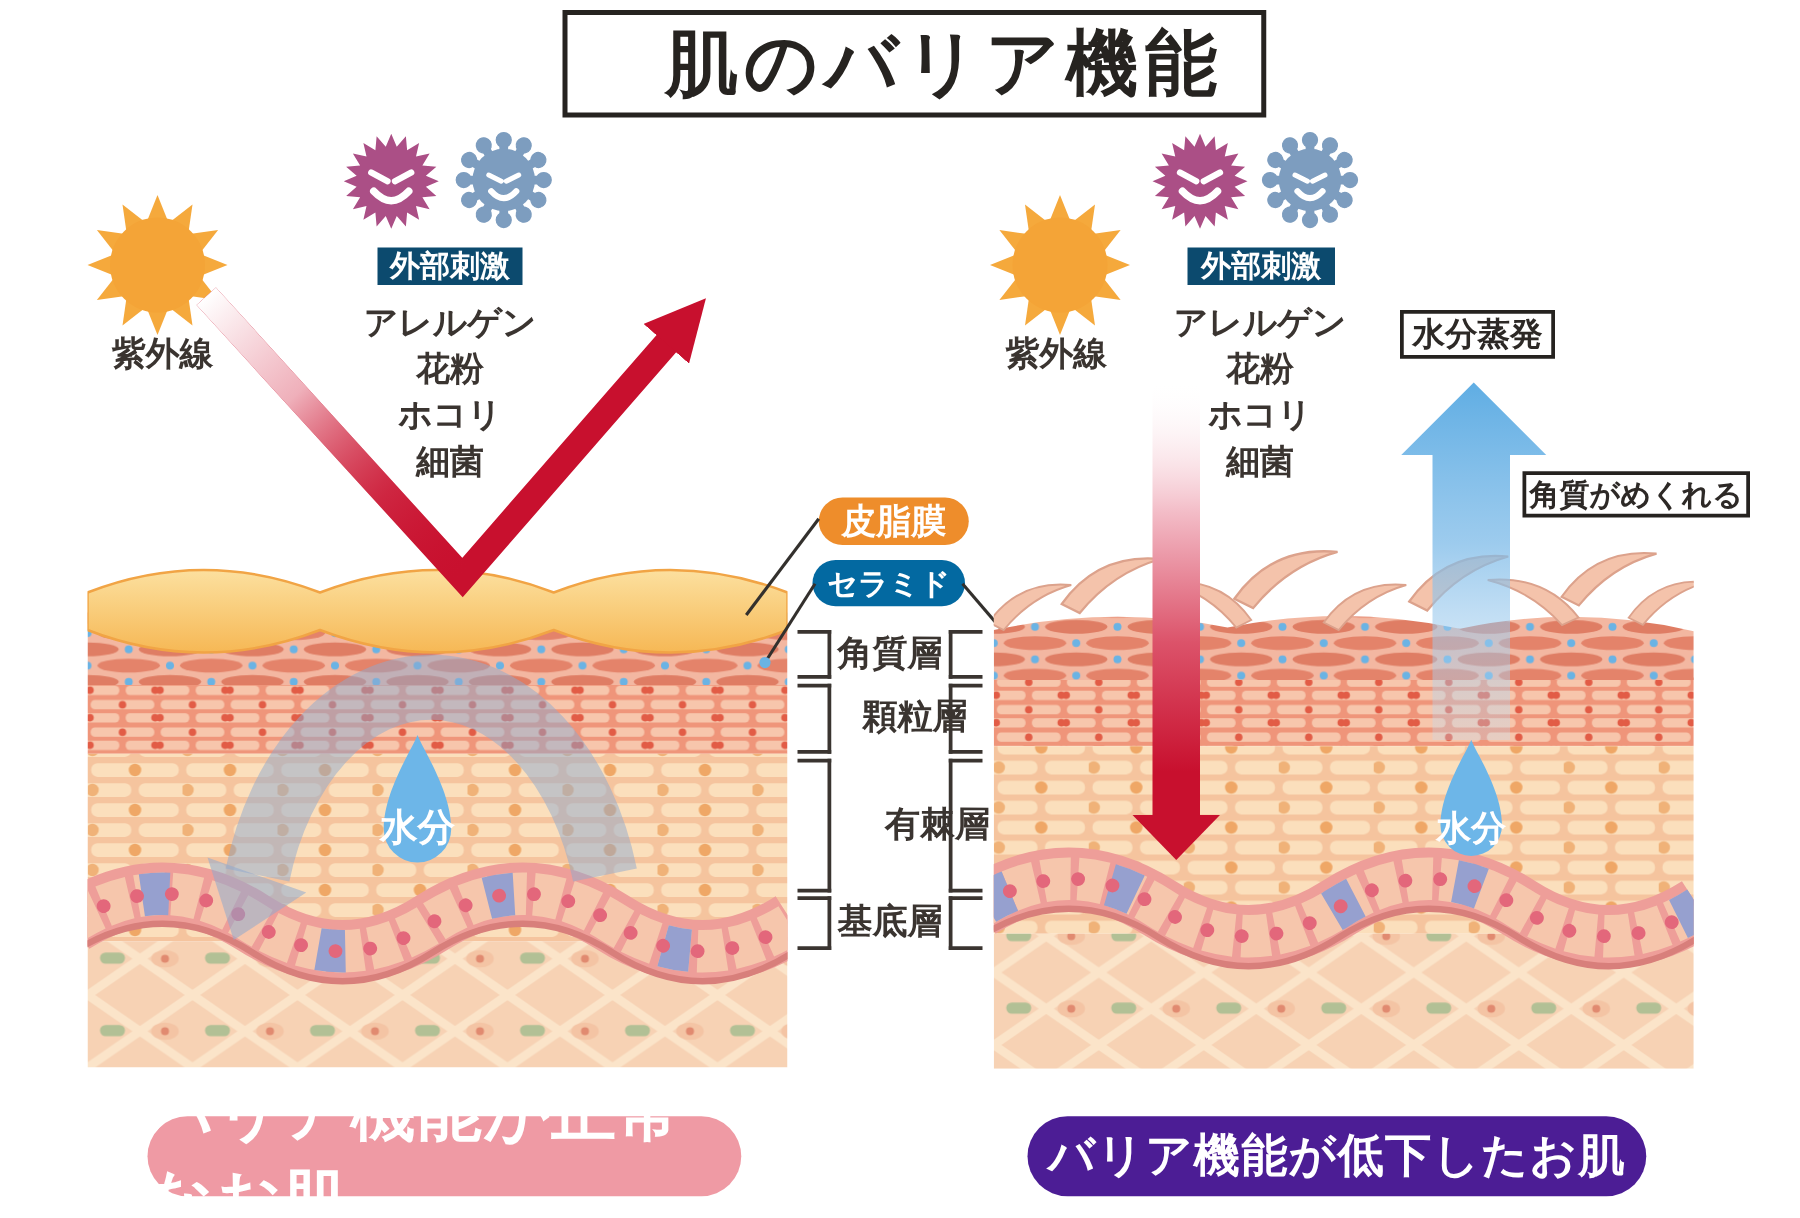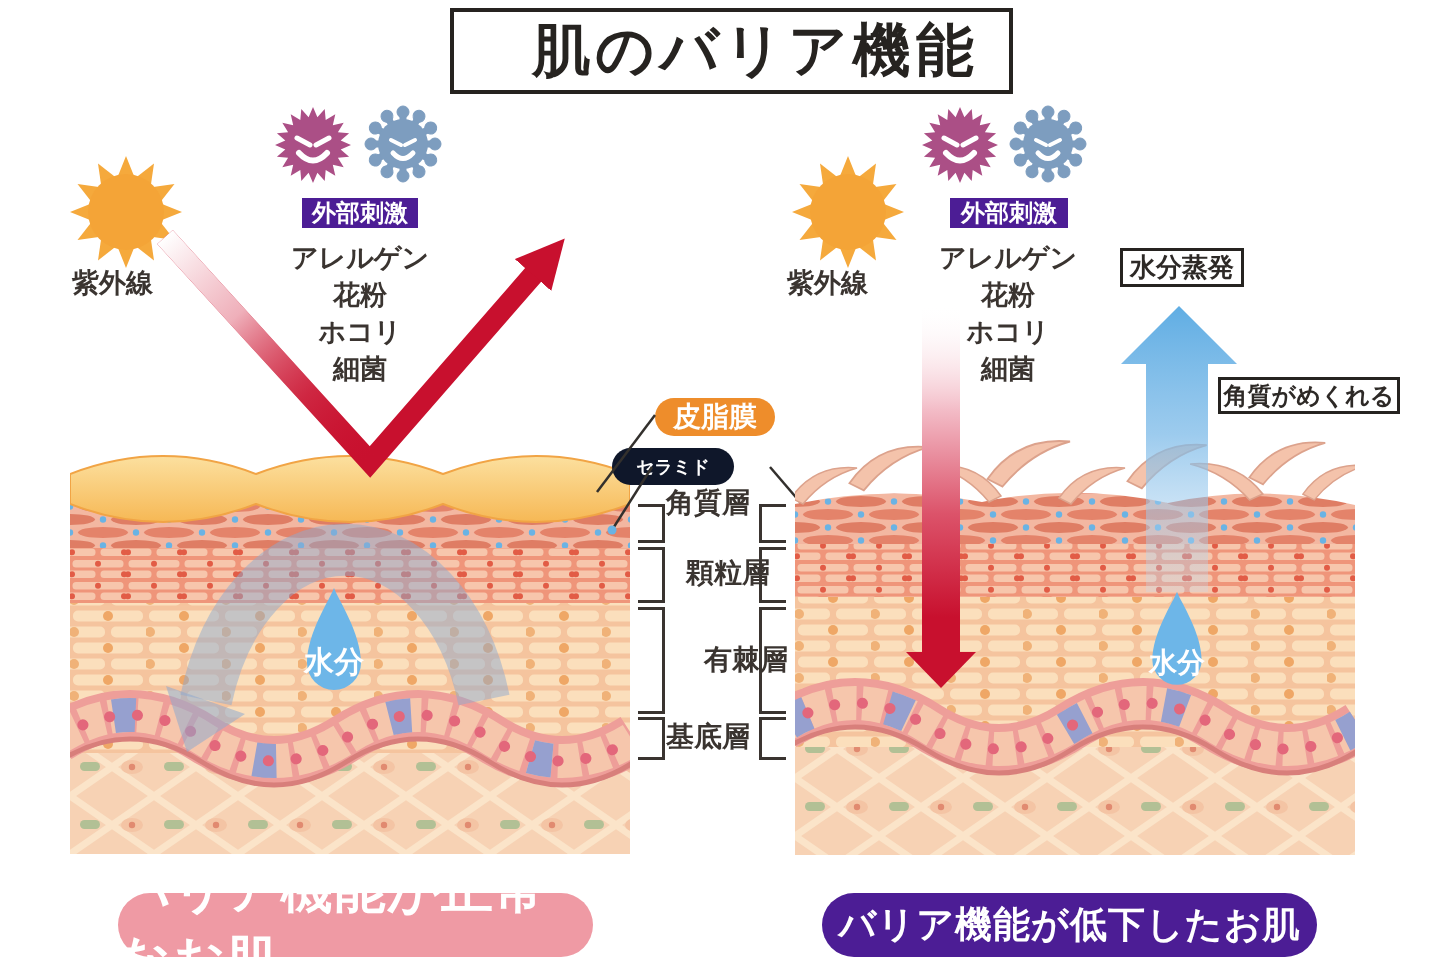--- a/index.html
+++ b/index.html
@@ -1,22 +1,22 @@
 <!DOCTYPE html>
 <html><head>
 <meta charset="utf-8">
 <style>
   html,body{margin:0;padding:0;background:#fff;}
   .canvas{position:relative;width:1440px;height:974px;background:#fff;overflow:hidden;
           font-family:"DejaVu Sans","Liberation Sans",sans-serif;}
   .abs{position:absolute;}
-  .lbl{font-weight:bold;color:#3a3430;display:flex;align-items:center;justify-content:flex-start;text-align:center;}
+  .lbl{font-weight:bold;color:#3a3430;display:flex;align-items:center;justify-content:center;text-align:center;}
   .boxed{background:#fff;border:3px solid #262320;font-weight:bold;color:#2d2926;
          display:flex;align-items:center;justify-content:center;white-space:nowrap;}
-  .badge{background:#4c1d95;color:#fff;font-weight:bold;display:flex;align-items:center;justify-content:center;}
+  .badge{background:#0c4a6e;color:#fff;font-weight:bold;display:flex;align-items:center;justify-content:center;}
   .pill{border-radius:999px;color:#fff;font-weight:bold;display:flex;align-items:center;justify-content:center;}
   .title-box{border:4px solid #262320;display:flex;align-items:center;justify-content:center;
              font-weight:bold;color:#262320;font-size:58px;letter-spacing:5px;padding-left:48px;}
   .bracket-l{border:3px solid #3a3430;border-left:none;}
   .bracket-r{border:3px solid #3a3430;border-right:none;}
   .caption{border-radius:999px;color:#fff;font-weight:bold;display:flex;align-items:center;justify-content:center;letter-spacing:1px;}
   .stim-item{height:37px;display:flex;align-items:center;justify-content:center;font-weight:bold;color:#3a3430;font-size:27px;}
   .moist{color:#fff;font-weight:bold;display:flex;align-items:center;justify-content:center;text-align:right;}
 </style>
 </head>
@@ -185,34 +185,34 @@
     <span>水分</span>
   </div>
 
   <div class="abs caption" style="left:118px;top:893px;width:475px;height:64px;background:#ef9aa4;font-size:52px;">
     <span>バリア機能が正常なお肌</span>
   </div>
 
   <div class="abs pill" style="left:655px;top:398px;width:120px;height:38px;background:#ee8d2b;font-size:28px;">
     <span>皮脂膜</span>
   </div>
-  <div class="abs pill" style="left:612px;top:448px;width:122px;height:37px;background:#0f172a;font-size:18px;">
+  <div class="abs pill" style="left:650px;top:448px;width:122px;height:37px;background:#0369a1;font-size:24px;">
     <span>セラミド</span>
   </div>
   <svg class="abs" style="left:560px;top:388px;" width="320" height="160" viewBox="0 0 320 160">
     <path d="M95,27 L37,104" stroke="#33302d" stroke-width="2.5" fill="none"></path>
     <path d="M92,79 L52,142" stroke="#33302d" stroke-width="2.5" fill="none"></path>
     <path d="M210,79 L258,135" stroke="#33302d" stroke-width="2.5" fill="none"></path>
     <circle cx="52" cy="142" r="4.5" fill="#6ab3e4"></circle>
     <circle cx="258" cy="135" r="4.5" fill="#6ab3e4"></circle>
   </svg>
 
   <div class="abs bracket-l" style="left:638px;top:504px;width:24px;height:33px;"></div>
   <div class="abs bracket-r" style="left:759px;top:504px;width:24px;height:33px;"></div>
-  <div class="abs lbl" style="left:666px;top:485px;width:92px;height:36px;font-size:28px;">
+  <div class="abs lbl" style="left:666px;top:505px;width:92px;height:36px;font-size:28px;">
     <span>角質層</span>
   </div>
 
   <div class="abs bracket-l" style="left:638px;top:547px;width:24px;height:50px;"></div>
   <div class="abs bracket-r" style="left:759px;top:547px;width:24px;height:50px;"></div>
   <div class="abs lbl" style="left:666px;top:555px;width:92px;height:36px;font-size:28px;padding-left:20px;">
     <span>顆粒層</span>
   </div>
 
   <div class="abs bracket-l" style="left:638px;top:607px;width:24px;height:101px;"></div>

